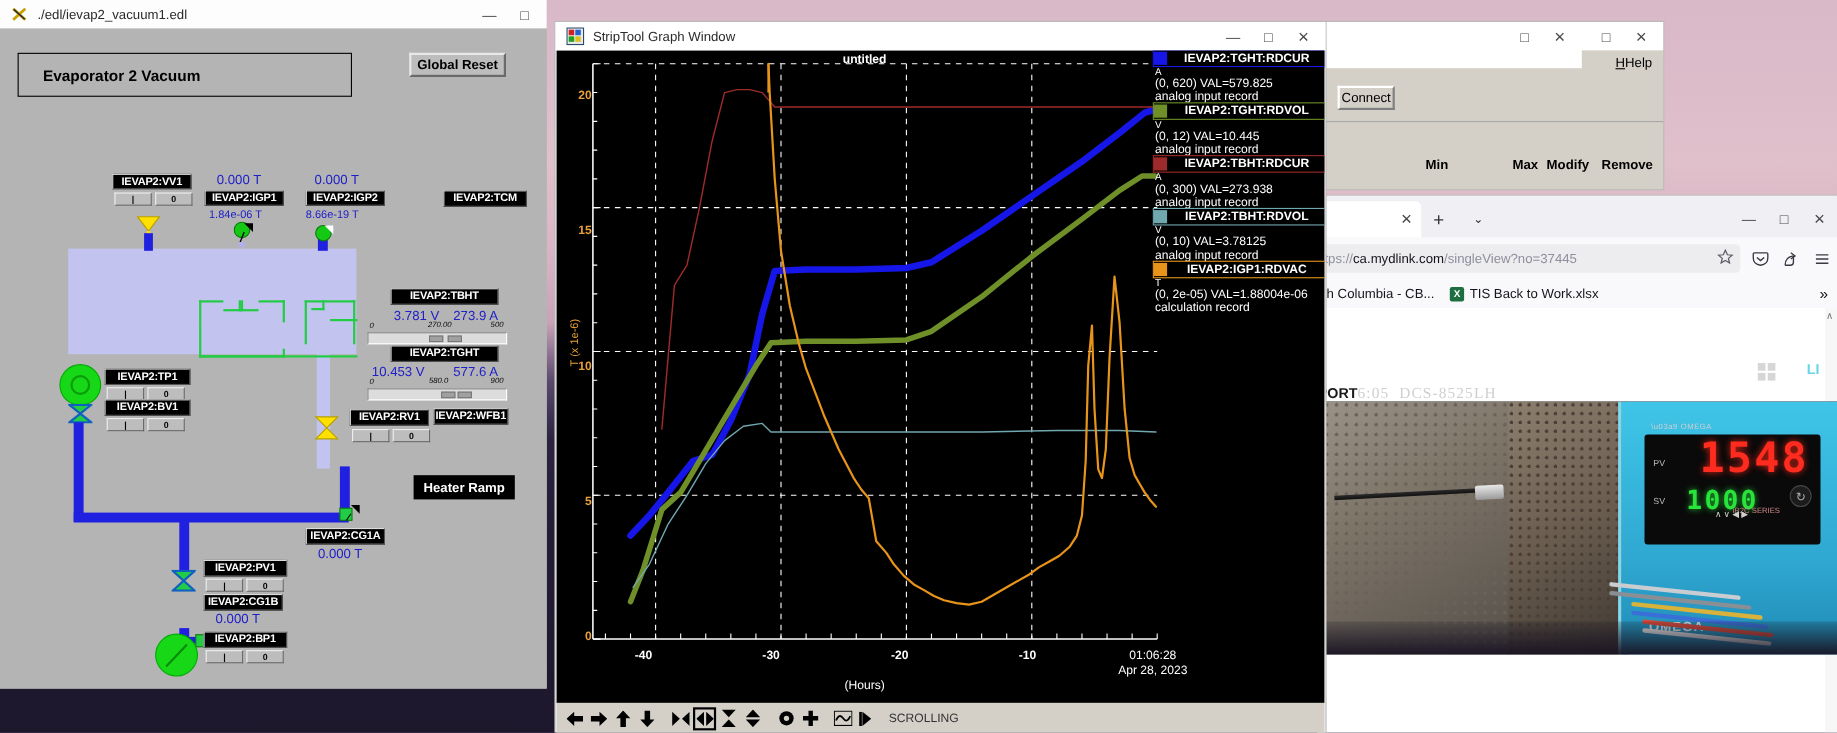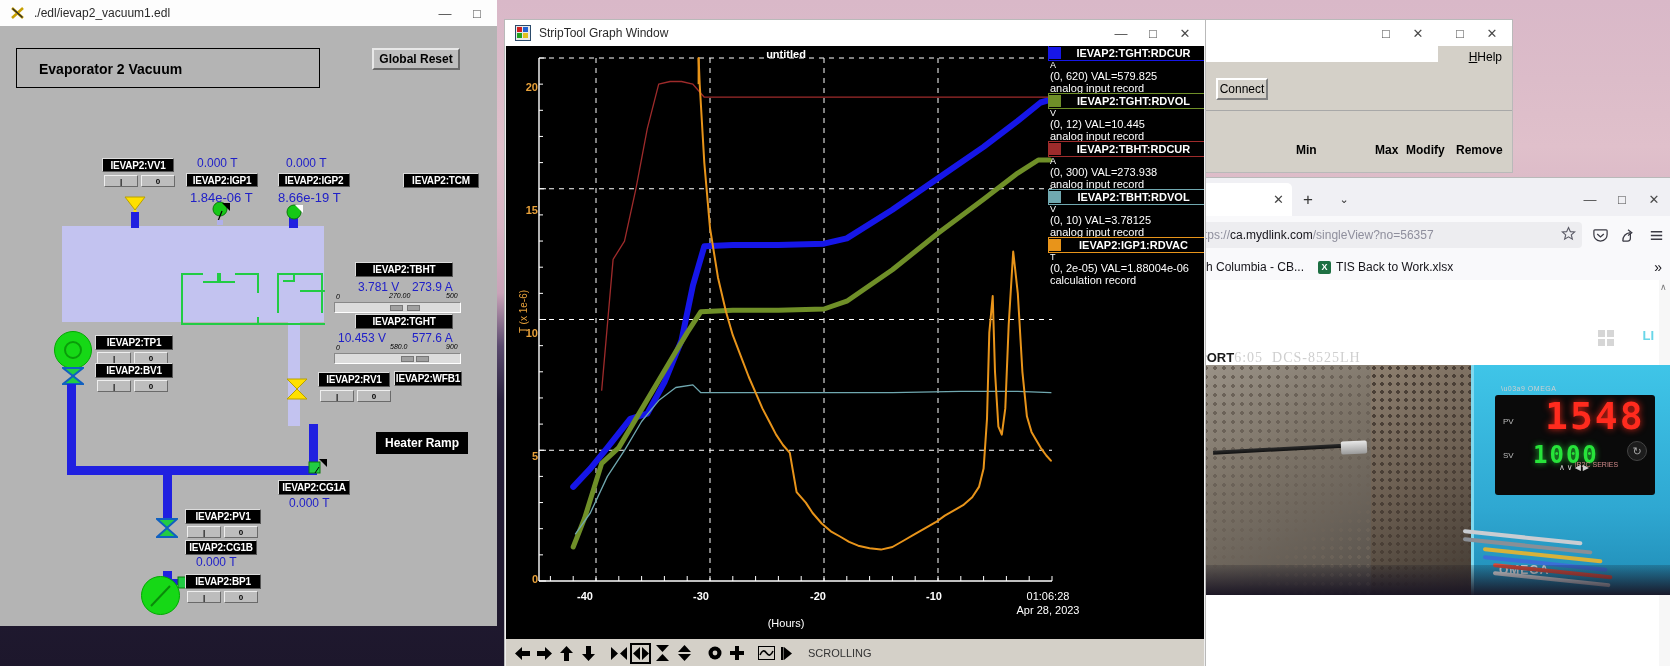--- a/index.html
+++ b/index.html
@@ -71,21 +71,21 @@
   }
   .edm-blk {
     position:absolute; background:#000; color:#fff; font-size:12px;
     font-weight:bold; display:flex; align-items:center; justify-content:center;
     white-space:nowrap;
   }
   .edm-val {
     position:absolute; color:#2020c8; font-size:12px; white-space:nowrap;
   }
   .edm-smallval {
-    position:absolute; color:#2020c8; font-size:13px; white-space:nowrap;
+    position:absolute; color:#2020c8; font-size:10px; white-space:nowrap;
   }
   .edm-tiny {
     position:absolute; color:#000; font-size:7px; font-style:italic;
     white-space:nowrap;
   }
   .edm-toggle {
     position:absolute; display:flex; gap:3px;
   }
   .edm-toggle > div {
     width:34px; height:12px; background:#bdbdbd;
@@ -621,21 +621,21 @@
       <span class="wbtn">—</span>
       <span class="wbtn">□</span>
       <span class="wbtn">✕</span>
     </div>
   </div>
 
   <div id="ff-navbar">
     <div id="ff-urlbar">
       <span class="dim">tps://</span>
         <span>ca.mydlink.com</span>
-        <span class="dim">/singleView?no=56357</span>
+        <span class="dim">/singleView?no=37445</span>
       <span class="star">
         <svg width="15" height="15" viewBox="0 0 16 16">
             <path d="M8 1.6 L10 6 L14.6 6.4 L11 9.5 L12.1 14 L8 11.6 L3.9 14 L5 9.5 L1.4 6.4 L6 6 Z" fill="none" stroke="#5b5b66" stroke-width="1.2"></path>
           </svg>
       </span>
     </div>
     <span class="ff-navicon">
       <svg width="17" height="17" viewBox="0 0 18 18">
           <path d="M2 4 Q2 3 3 3 L15 3 Q16 3 16 4 L16 8 Q16 14 9 15 Q2 14 2 8 Z" fill="none" stroke="#3a3a44" stroke-width="1.3"></path>
           <path d="M5.5 7.5 L9 10.5 L12.5 7.5" fill="none" stroke="#3a3a44" stroke-width="1.4"></path>

